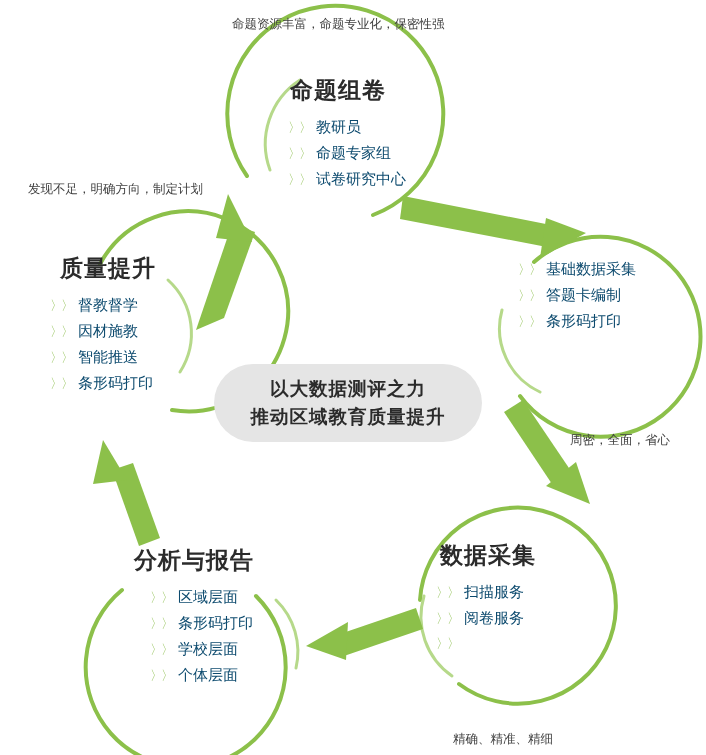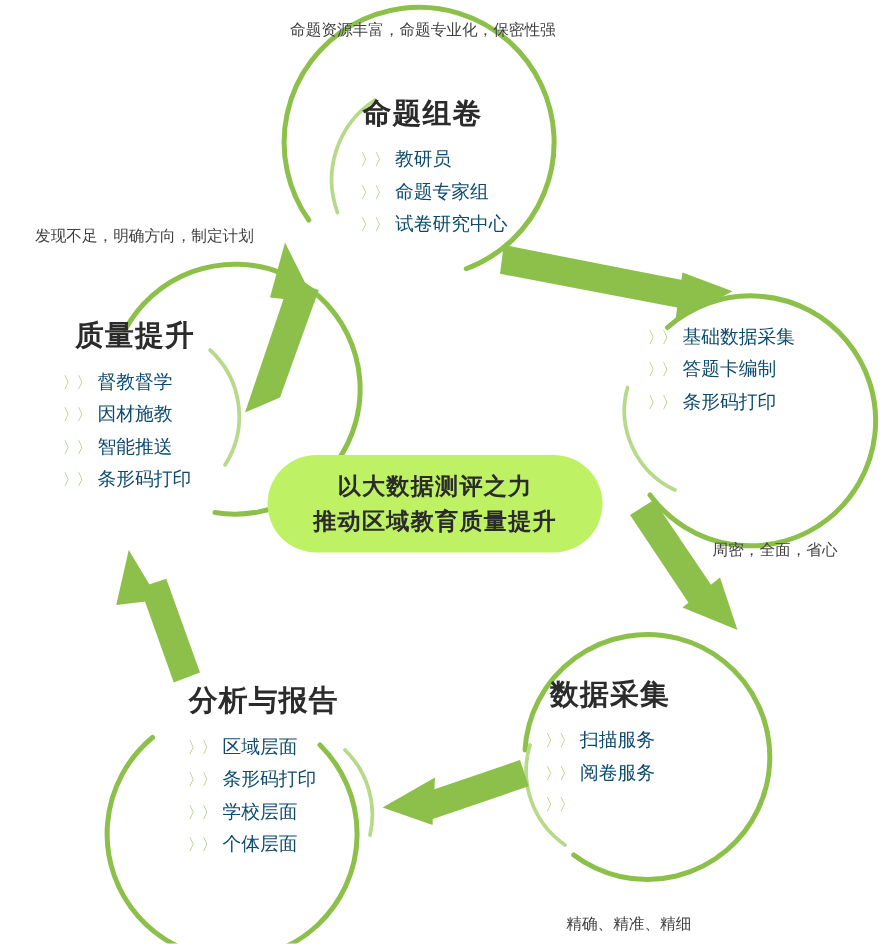--- a/index.html
+++ b/index.html
@@ -59,21 +59,21 @@
     color: #3f3f3f;
     white-space: nowrap;
   }
   
   #center-pill {
     position: absolute;
     left: 214px;
     top: 364px;
     width: 268px;
     height: 78px;
-    background: #bef264;
+    background: #e5e5e5;
     border-radius: 39px;
     display: flex;
     flex-direction: column;
     align-items: center;
     justify-content: center;
   }
   #center-pill .line {
     font-size: 18.5px;
     font-weight: bold;
     color: #2b2b2b;
@@ -84,21 +84,21 @@
   
   #node-mingti { left: 282px; top: 75px; }
   #node-kaowu  { left: 512px; top: 248px; }
   #node-shuju  { left: 432px; top: 540px; }
   #node-fenxi  { left: 128px; top: 545px; }
   #node-zhiliang { left: 50px; top: 253px; }
 
   #node-mingti .node-title { margin-left: 8px; }
   #node-kaowu .node-title { margin-left: 14px; }
   #node-shuju .node-title { margin-left: 8px; }
-  #node-fenxi .node-title { margin-left: 23px; }
+  #node-fenxi .node-title { margin-left: 6px; }
   #node-zhiliang .node-title { margin-left: 10px; }
 
   #node-mingti .items { margin-top: 12px; margin-left: 6px; }
   #node-kaowu .items { margin-top: 12px; margin-left: 6px; }
   #node-shuju .items { margin-top: 12px; margin-left: 4px; }
   #node-fenxi .items { margin-top: 12px; margin-left: 22px; }
   #node-zhiliang .items { margin-top: 12px; margin-left: 0px; }
 
   
   #cap-mingti   { left: 232px; top: 16px; }

